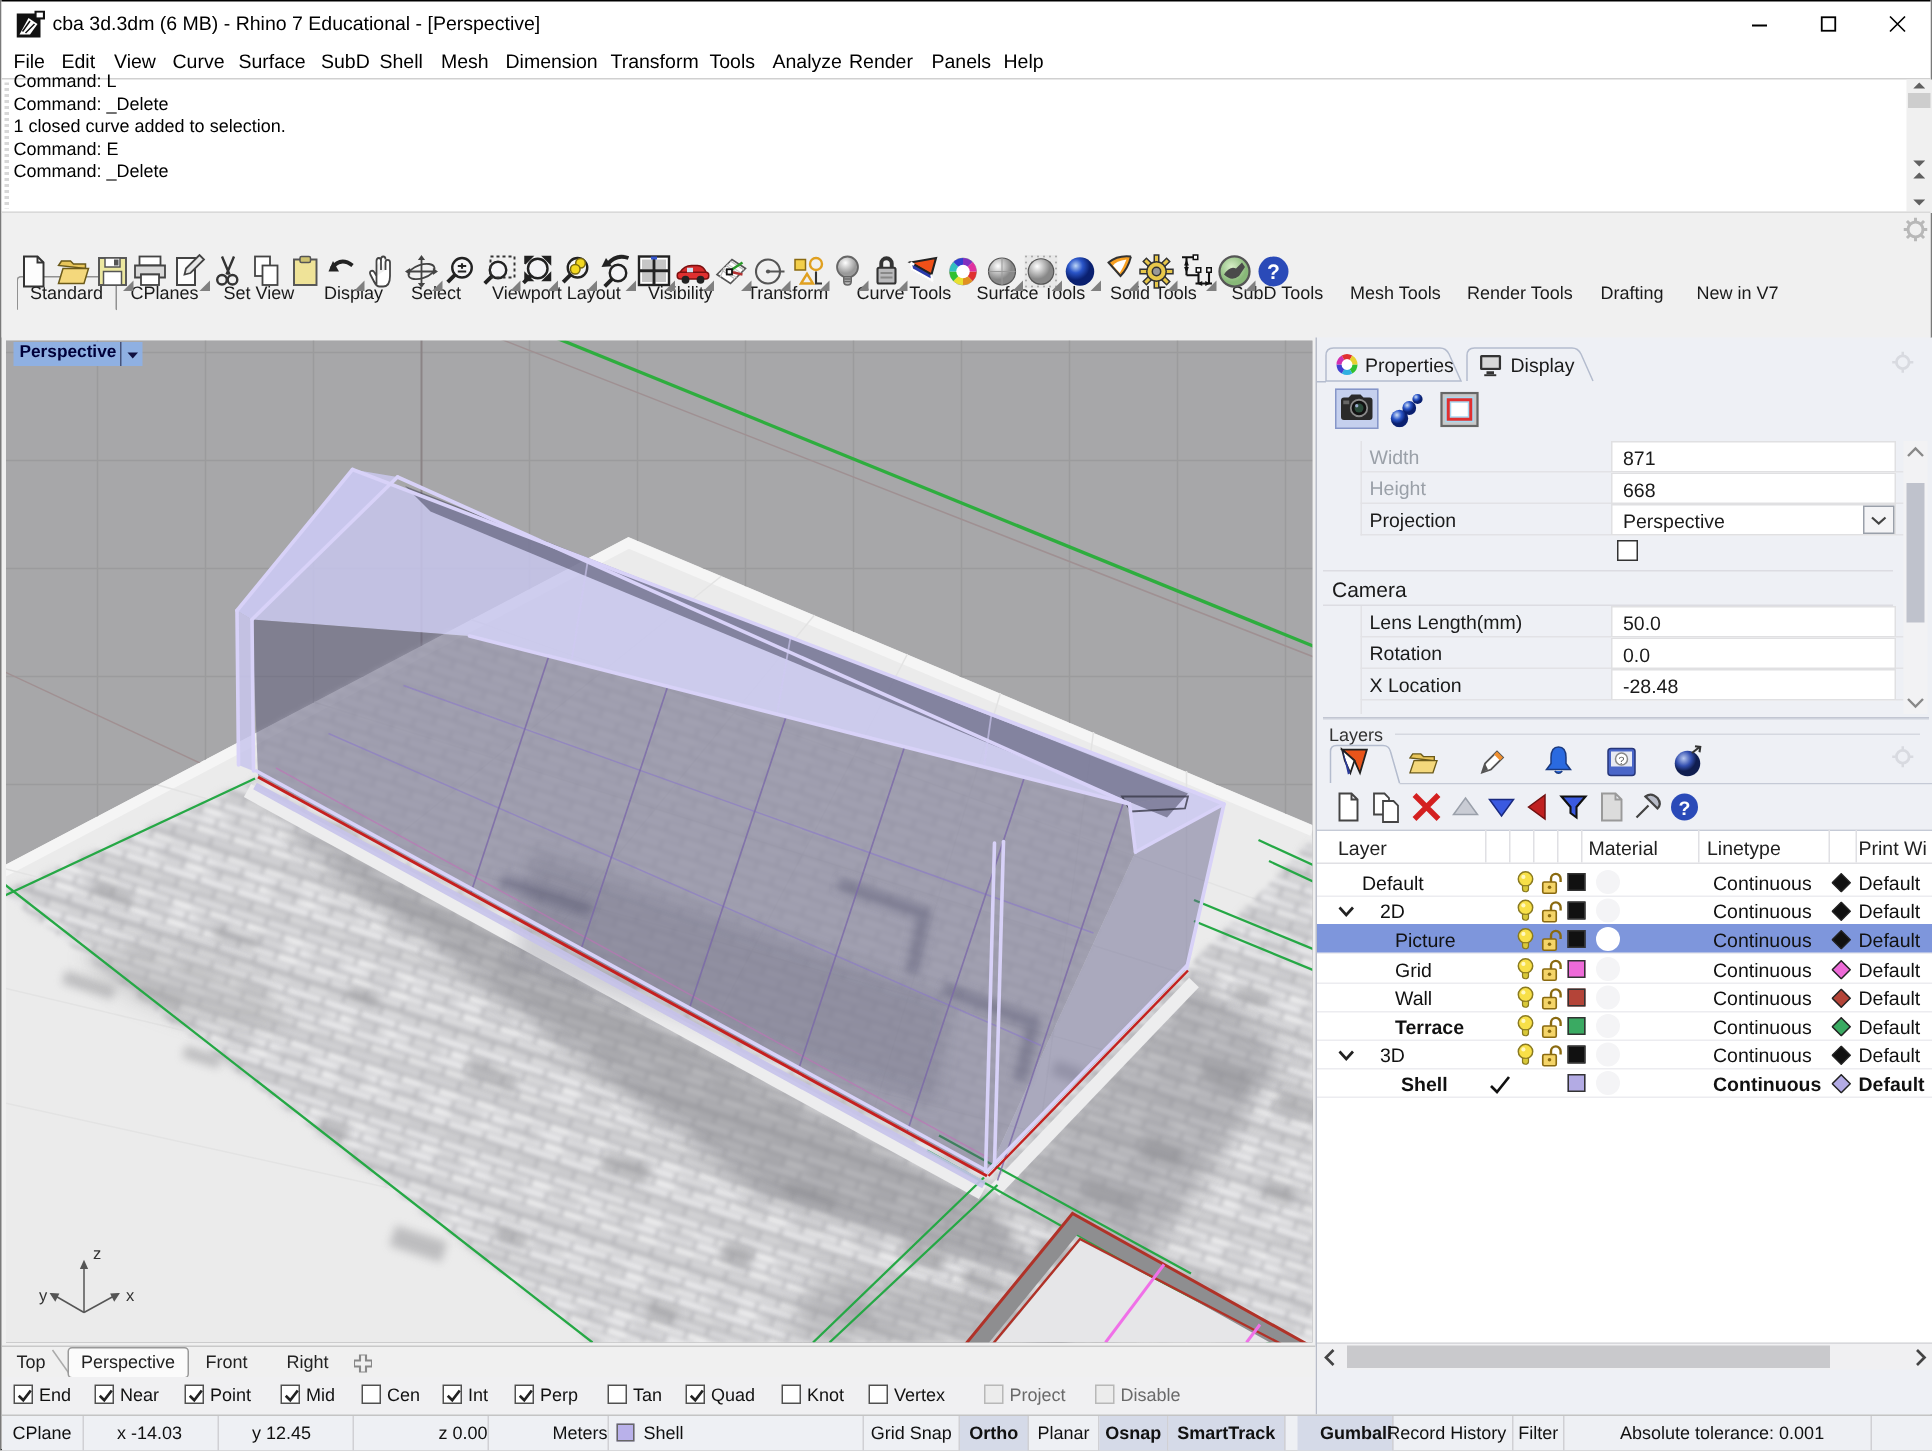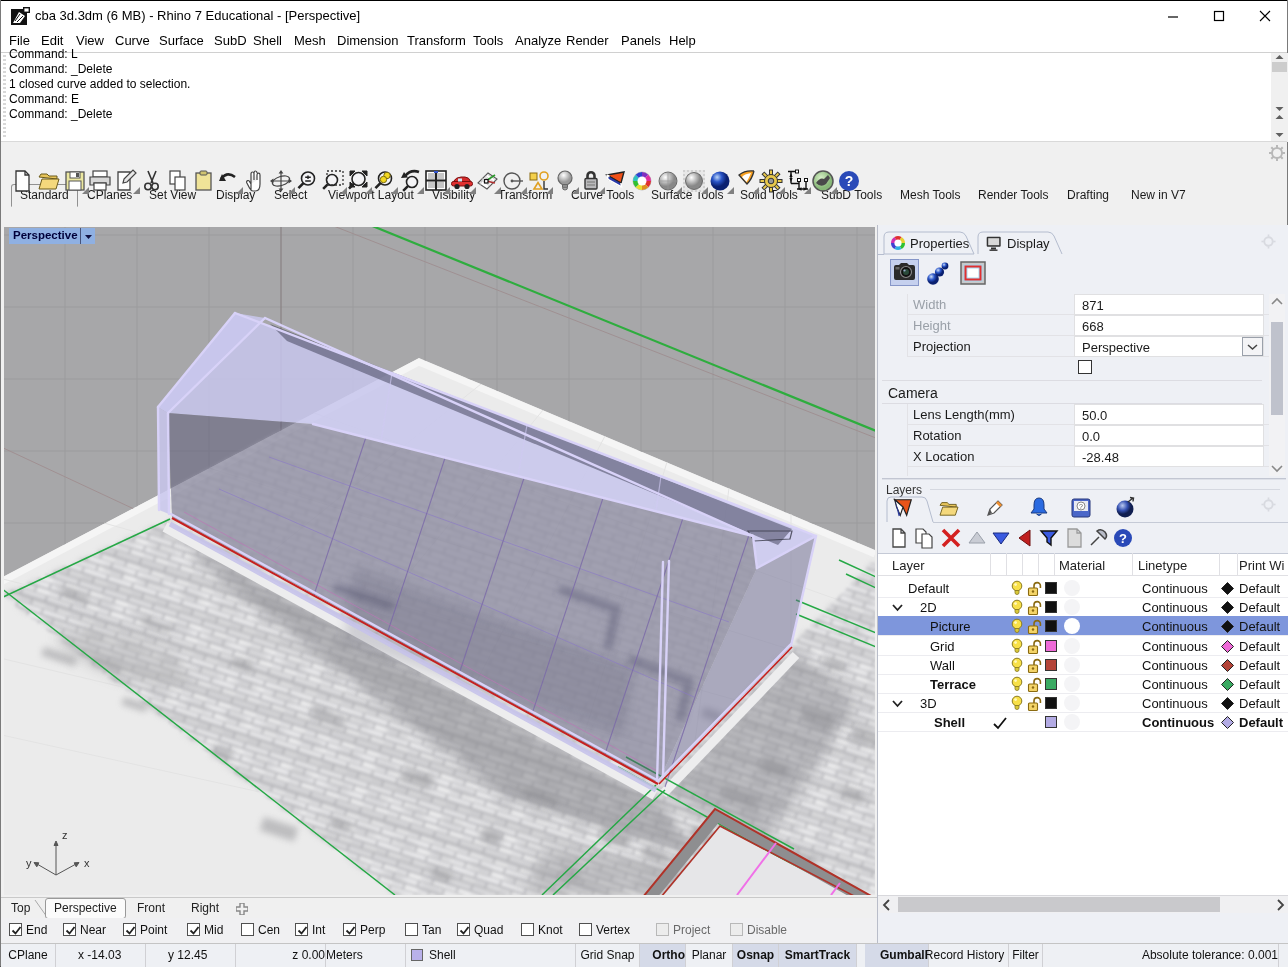--- a/index.html
+++ b/index.html
@@ -973,24 +973,24 @@
 <span class="cb" style="left:655px;border:1px solid #b8b8b8;background:#ececec"></span>
       <span class="oslab" style="left:672px;color:#6a6a6a">Project</span>
 <span class="cb" style="left:729px;border:1px solid #b8b8b8;background:#ececec"></span>
       <span class="oslab" style="left:746px;color:#6a6a6a">Disable</span>
 </div>
 <div class="abs" id="status">
 <span class="seg" style="left:0px;width:55px;text-align:center;">CPlane</span>
 <span class="seg" style="left:55px;width:90px;text-align:left;padding-left:22px;">x -14.03</span>
 <span class="seg" style="left:145px;width:90px;text-align:left;padding-left:22px;">y 12.45</span>
 <span class="seg" style="left:235px;width:90px;text-align:right;padding-left:22px;">z 0.00</span>
-<span class="seg" style="left:325px;width:80px;text-align:left;">Meters</span>
+<span class="seg" style="left:325px;width:80px;text-align:right;">Meters</span>
 <span class="seg" style="left:405px;width:170px;text-align:left"><span style="position:absolute;left:5px;top:5px;width:12px;height:12px;background:#b9b1ea;border:1px solid #666"></span><span style="margin-left:23px">Shell</span></span>
 <span class="seg" style="left:575px;width:64px;text-align:center;">Grid Snap</span>
-<span class="seg seghl" style="left:639px;width:46px;text-align:right;">Ortho</span>
+<span class="seg seghl" style="left:639px;width:46px;text-align:center;">Ortho</span>
 <span class="seg" style="left:685px;width:47px;text-align:center;">Planar</span>
 <span class="seg seghl" style="left:732px;width:46px;text-align:center;">Osnap</span>
 <span class="seg seghl" style="left:778px;width:78px;text-align:center;">SmartTrack</span>
 <span class="seg seghl" style="left:864px;width:64px;text-align:right;">Gumball</span>
 <span class="seg" style="left:920px;width:88px;text-align:center;">Record History</span>
 <span class="seg" style="left:1008px;width:34px;text-align:center;">Filter</span>
-<span class="seg" style="left:1088px;width:190px;text-align:right;padding-left:22px;">Absolute tolerance: 0.001</span>
+<span class="seg" style="left:1057px;width:190px;text-align:left;padding-left:22px;">Absolute tolerance: 0.001</span>
 </div>
 </div>
 </body></html>

